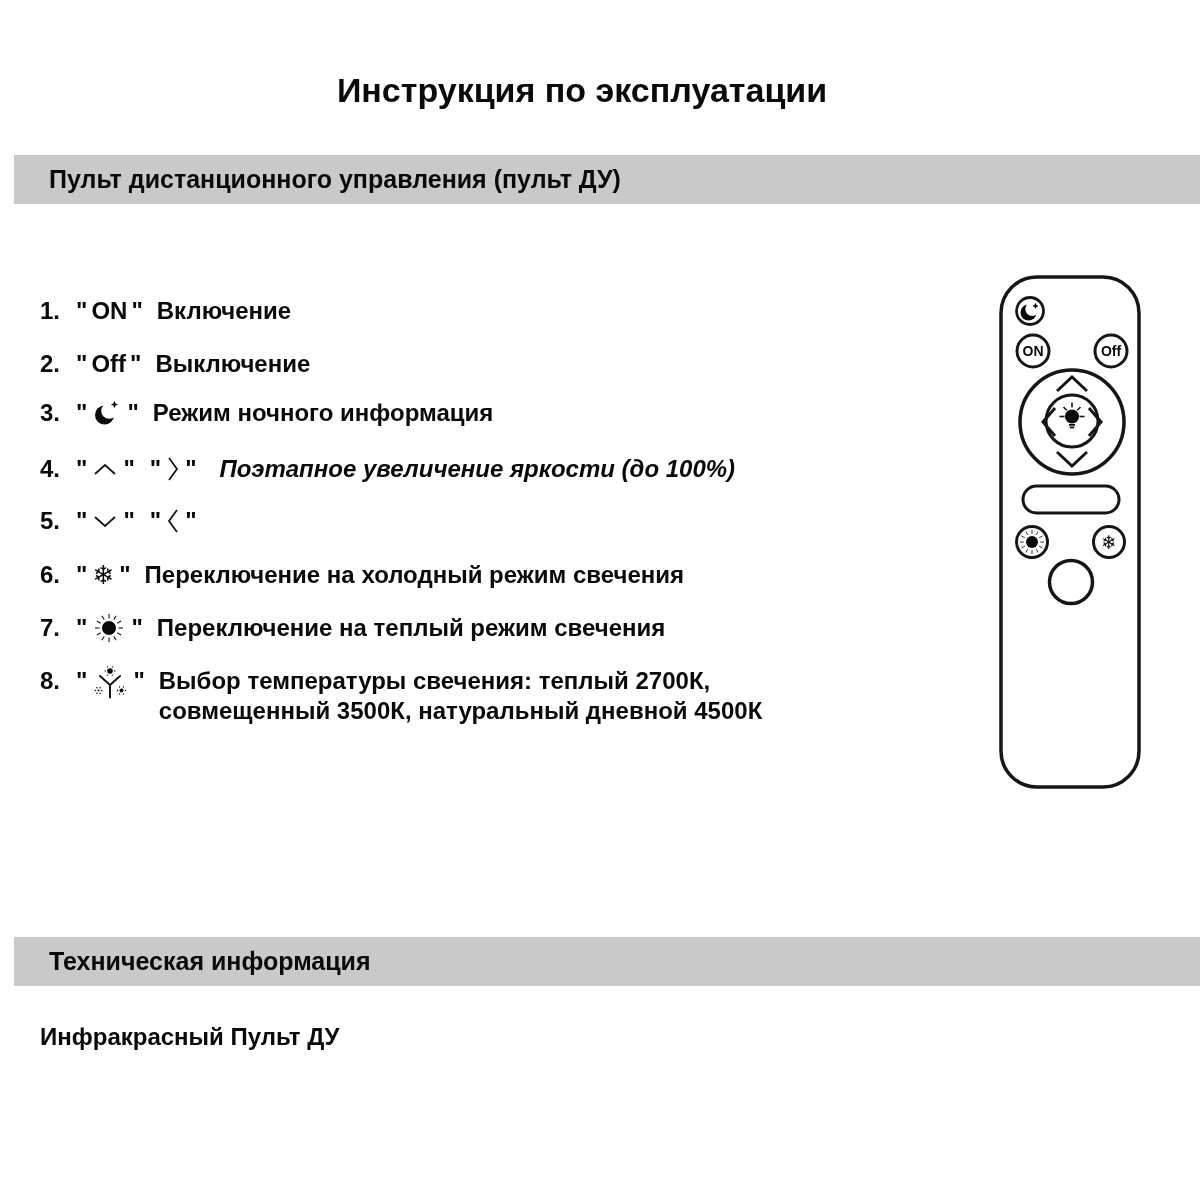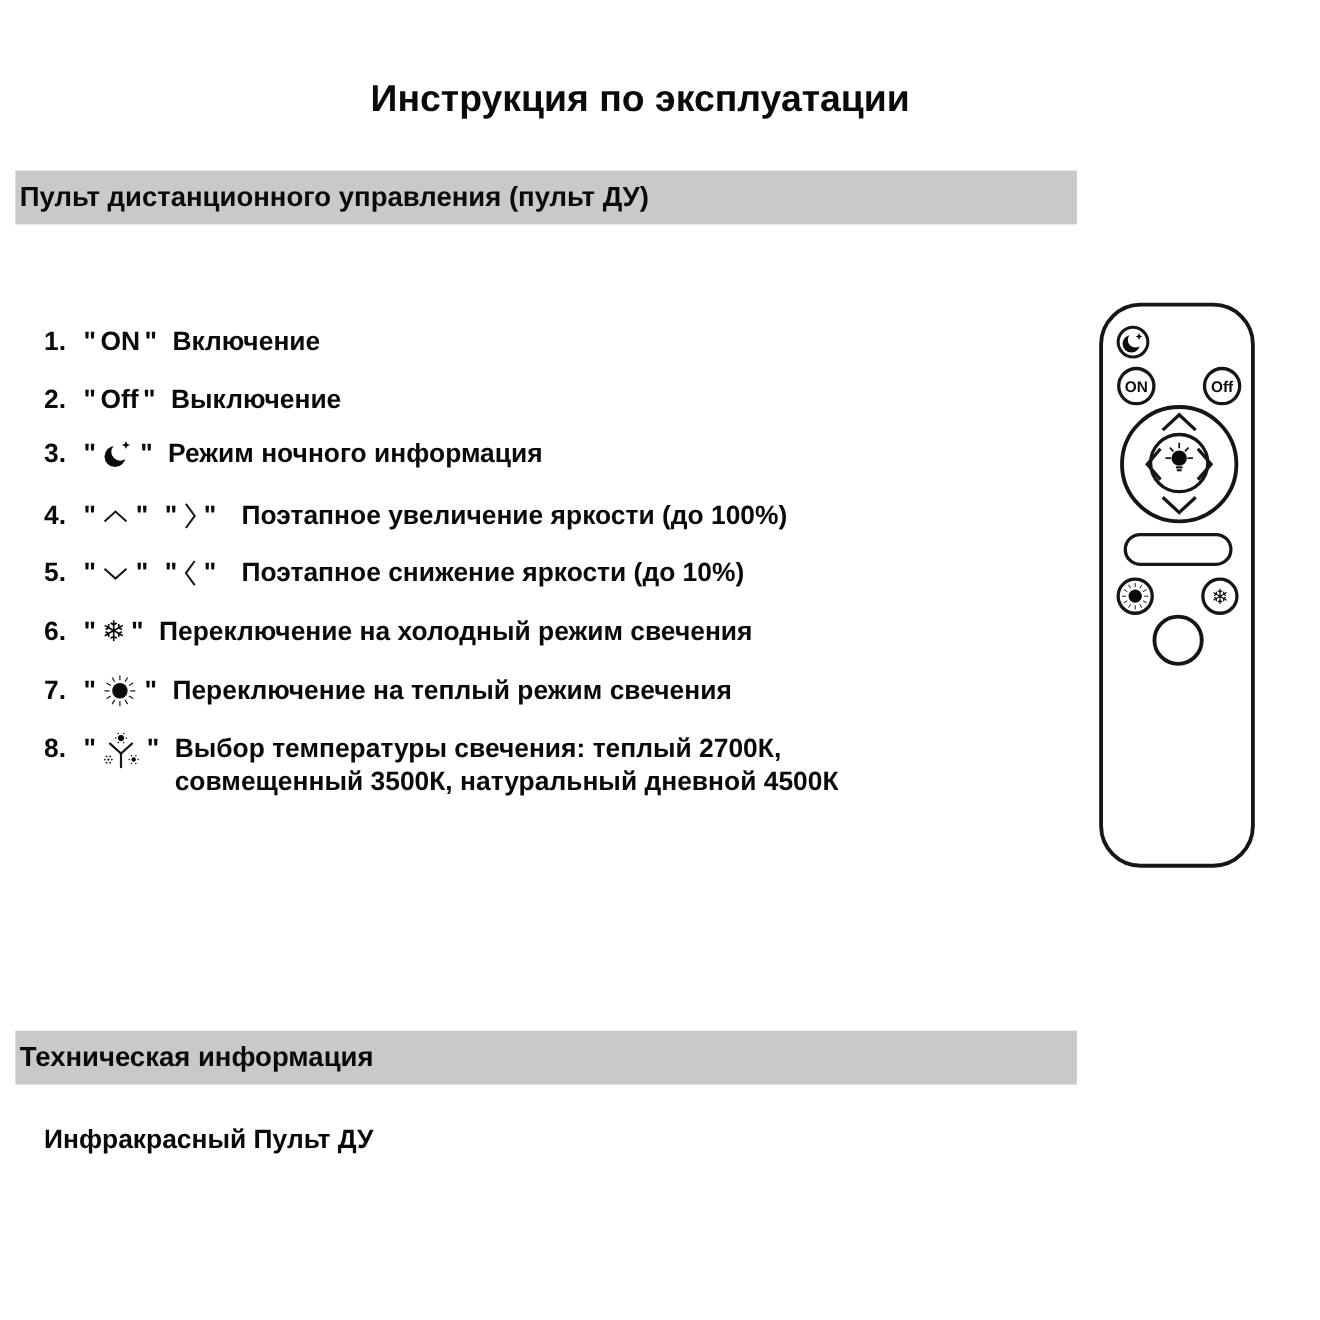--- a/index.html
+++ b/index.html
@@ -3,31 +3,31 @@
 <meta charset="utf-8">
 <style>
   html,body{margin:0;padding:0;}
   body{
     width:1200px;height:1200px;position:relative;overflow:hidden;
     background:#ffffff;color:#0a0a0a;
     font-family:"Liberation Sans", sans-serif;font-weight:bold;
   }
   .abs{position:absolute;}
   .title{top:70px;left:0;width:1164px;text-align:center;font-size:34px;line-height:40px;}
-  .bar{left:14px;width:965px;height:49px;background:#c9c9c9;display:flex;align-items:center;
-       padding-left:4px;box-sizing:border-box;font-size:25px;}
+  .bar{left:14px;width:1186px;height:49px;background:#c9c9c9;display:flex;align-items:center;
+       padding-left:35px;box-sizing:border-box;font-size:25px;}
   .bar1{top:155px;}
   .bar2{top:937px;}
   .row{left:40px;height:30px;display:flex;align-items:center;font-size:24px;line-height:30px;white-space:nowrap;}
   .row .num{width:32px;flex:0 0 auto;}
   .q{margin:0 4px;}
   .q2{margin-left:11px;}
   .icn{display:inline-flex;align-items:center;justify-content:center;margin:0 1px;}
   .lbl{margin-left:10px;}
-  .lbl-wide{margin-left:19px;}
+  .lbl-wide{margin-left:19px;font-style:italic;}
   .row8{align-items:flex-start;height:62px;}
   .row8 .icn{margin-top:-1px;}
   .lbl2 div{line-height:30px;}
   .snowglyph{font-family:"DejaVu Sans", sans-serif;font-weight:normal;font-size:26px;line-height:30px;}
   .tech{left:40px;top:1022px;font-size:24px;line-height:30px;text-align:center;}
   .tech .tline{margin-bottom:13px;white-space:nowrap;}
   svg text{font-family:"Liberation Sans", sans-serif;font-weight:bold;}
   svg .snowtext{font-family:"DejaVu Sans", sans-serif;font-weight:normal;}
 </style>
 </head>
@@ -97,21 +97,20 @@
       </svg>
   </span>
   <span class="q">"</span>
   <span class="q q2">"</span>
   <span class="icn">
     <svg width="14" height="30" viewBox="0 0 14 30">
         <polyline points="11,4 3,15 11,26" fill="none" stroke="#161616" stroke-width="1.8"></polyline>
       </svg>
   </span>
   <span class="q">"</span>
-  <span class="lbl lbl-wide">Поэтапное снижение яркости (до 10%)</span>
 </div>
 
 <div class="abs row" style="top:560px">
   <span class="num">6.</span>
   <span class="q">"</span>
   <span class="icn snowglyph">❄</span>
   <span class="q">"</span>
   <span class="lbl">Переключение на холодный режим свечения</span>
 </div>
 

